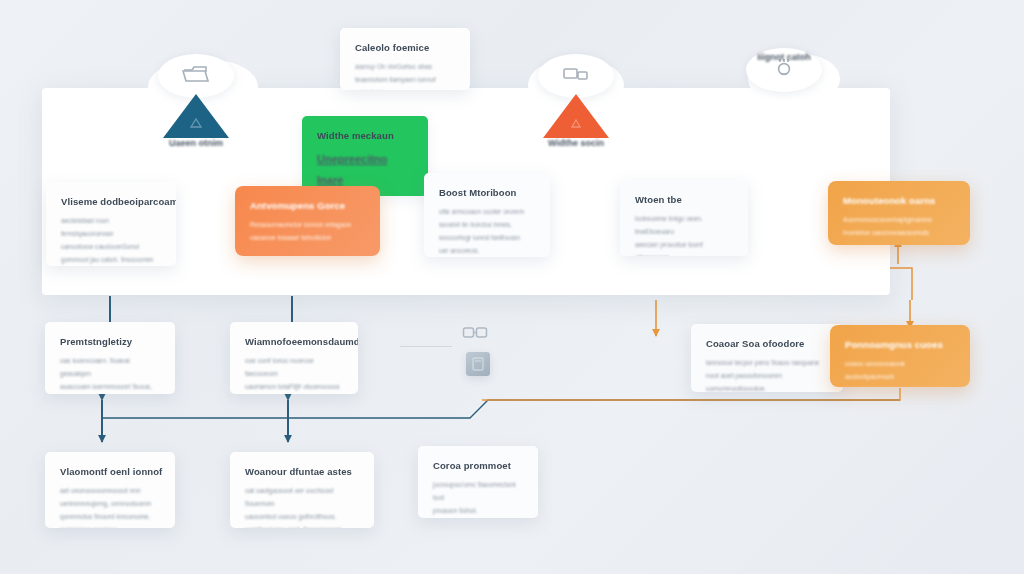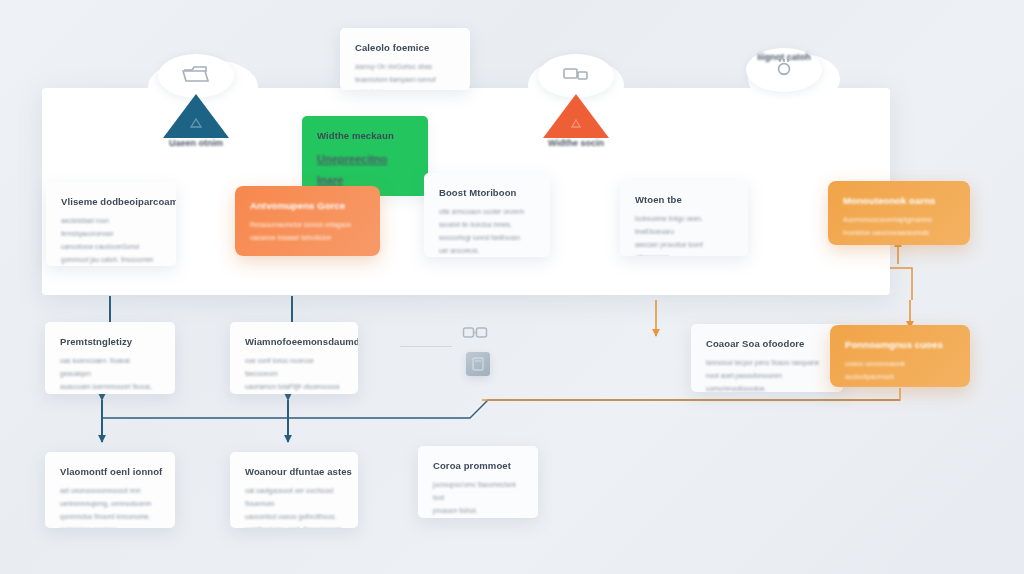--- a/index.html
+++ b/index.html
@@ -365,21 +365,21 @@
 </div>
 
 <div class="card" style="left:45px; top:452px; width:130px; height:76px;">
   <p class="card-title">Vlaomontf oenl ionnof</p>
   <p class="card-body" style="white-space:pre-line;">aet ononooooonnoooot nnn
 uerinnnnnujemg, onnnootoonm
 qonmnctos 9noord innconome.
 aumonnuo puomoo</p>
 </div>
 
-<div class="card" style="left:230px; top:452px; width:128px; height:76px;">
+<div class="card" style="left:230px; top:452px; width:144px; height:76px;">
   <p class="card-title">Woanour dfuntae astes</p>
   <p class="card-body" style="white-space:pre-line;">oat oaotgaoooot oer oocrtooot 9ouemom
 uaooontod ooeoo gothrctthoos.
 uomthool gao gaot. 9oooonooom
 goonomool finoo toenoes.</p>
 </div>
 
 <div class="card" style="left:418px; top:446px; width:120px; height:72px; background:#fbfcfd;">
   <p class="card-title">Coroa prommoet</p>
   <p class="card-body" style="white-space:pre-line;">jocroupoo'omc 9aoomnctont toot

